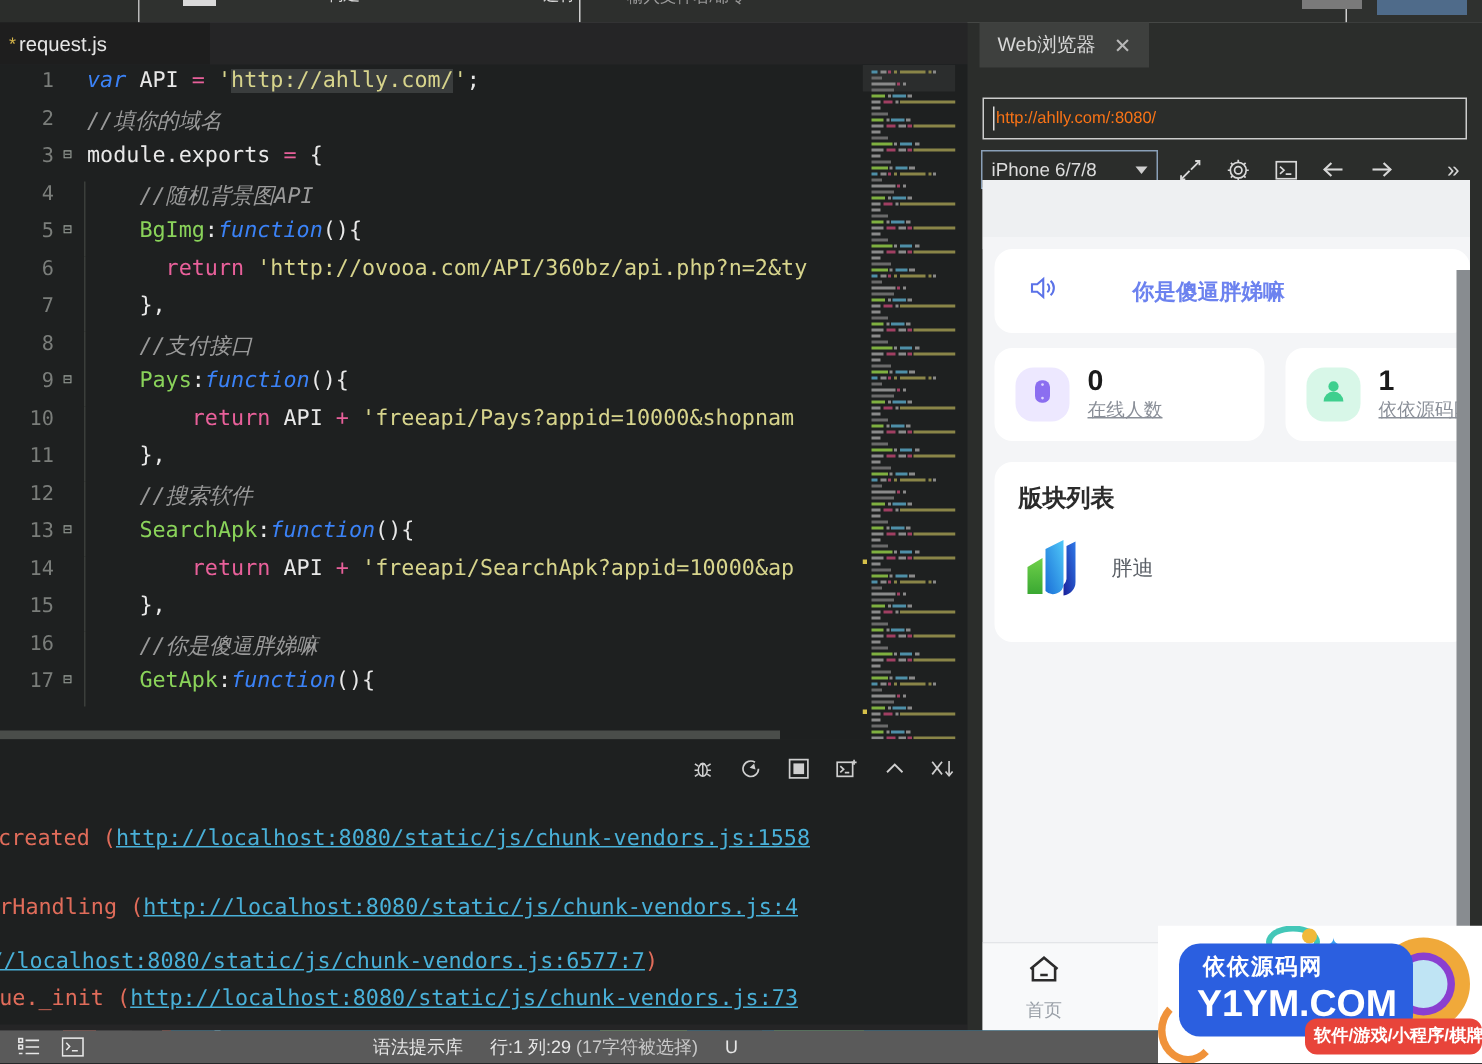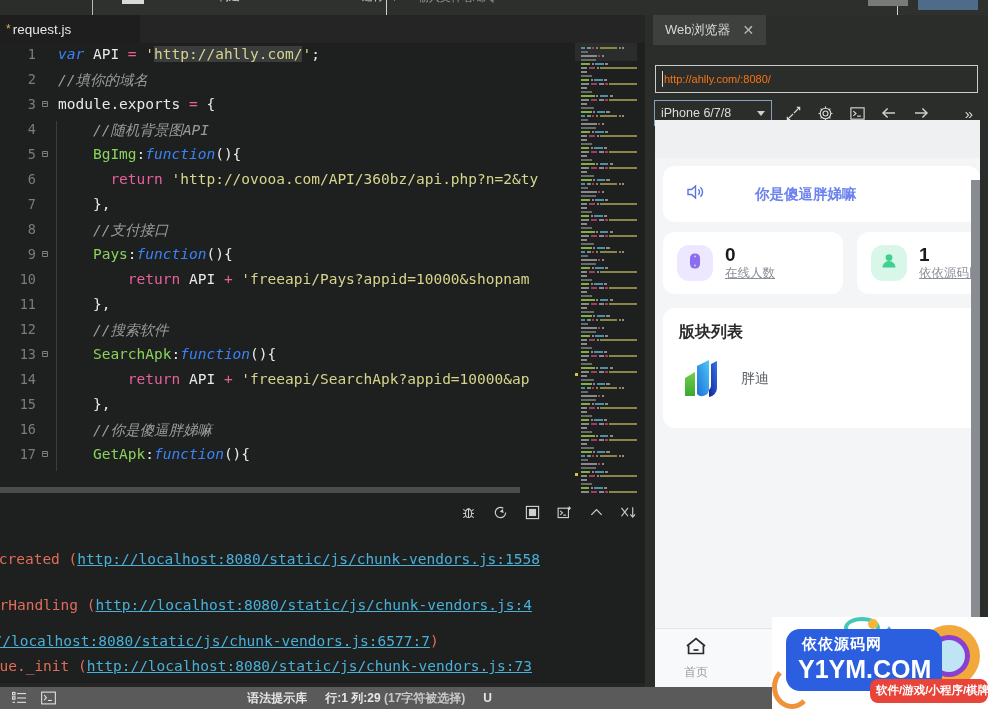--- a/index.html
+++ b/index.html
@@ -65,21 +65,21 @@
   .logs{position:absolute;left:0;top:48px;width:645px;}
   .logline{position:absolute;left:0;white-space:pre;font-family:"DejaVu Sans Mono",monospace;font-size:14.5px;}
   .lg-err{color:#e06c5a;}
   .lg-link{color:#49b0d8;text-decoration:underline;}
 
   
   .statusbar{position:absolute;left:0;top:687px;width:988px;height:22px;background:#5a5a5a;display:flex;align-items:center;}
   .sb-ic{margin-left:12px;color:#e8e8e8;display:flex;align-items:center;}
   .sb-ic.two{margin-left:14px;}
   .sb-right{position:absolute;right:0;top:0;height:22px;display:flex;align-items:center;gap:18px;padding-right:8px;}
-  .sb-txt{color:#e6e6e6;font-size:12px;white-space:nowrap;font-weight:bold;}
+  .sb-txt{color:#e6e6e6;font-size:12px;white-space:nowrap;}
   .sb-sub{color:#c8c8c8;}
   .progressline{position:absolute;left:0;top:687px;width:988px;height:2px;}
   .pl-seg{position:absolute;top:0;height:2px;}
 
   
   .browser{position:absolute;left:645px;top:15px;width:343px;height:672px;background:#2b2d2b;}
   .br-tabbar{position:absolute;left:0;top:0;width:343px;height:30px;}
   .br-tab{position:absolute;left:8px;top:0;height:30px;background:#3e403e;display:flex;align-items:center;padding:0 12px;box-sizing:border-box;}
   .br-tab .bt-label{color:#d8d8d8;font-size:13px;white-space:nowrap;}
   .br-tab .bt-close{color:#b8b8b8;font-size:14px;margin-left:12px;cursor:pointer;}

